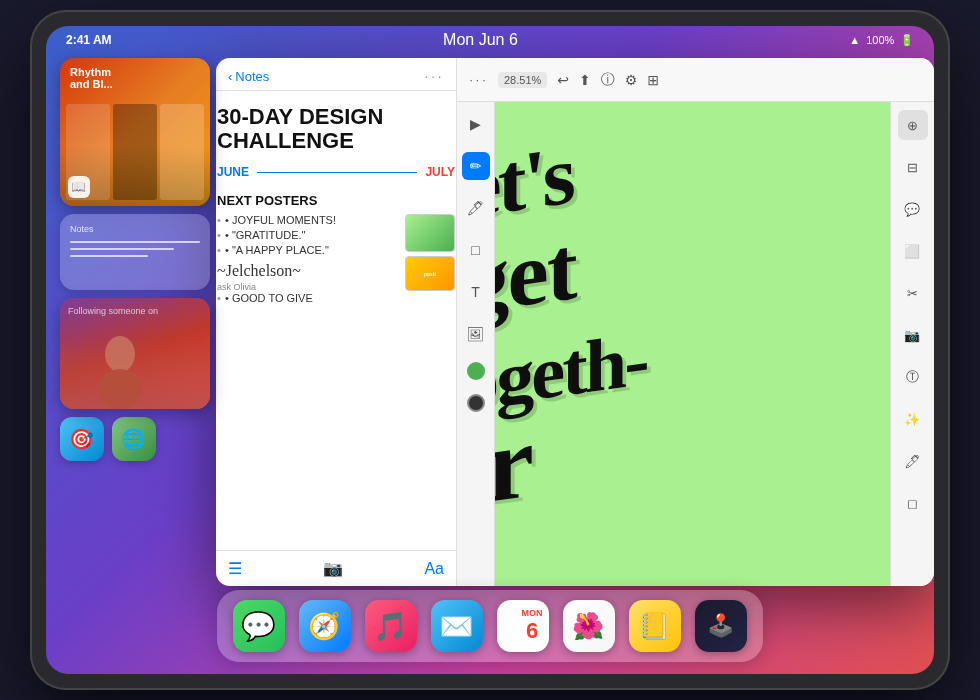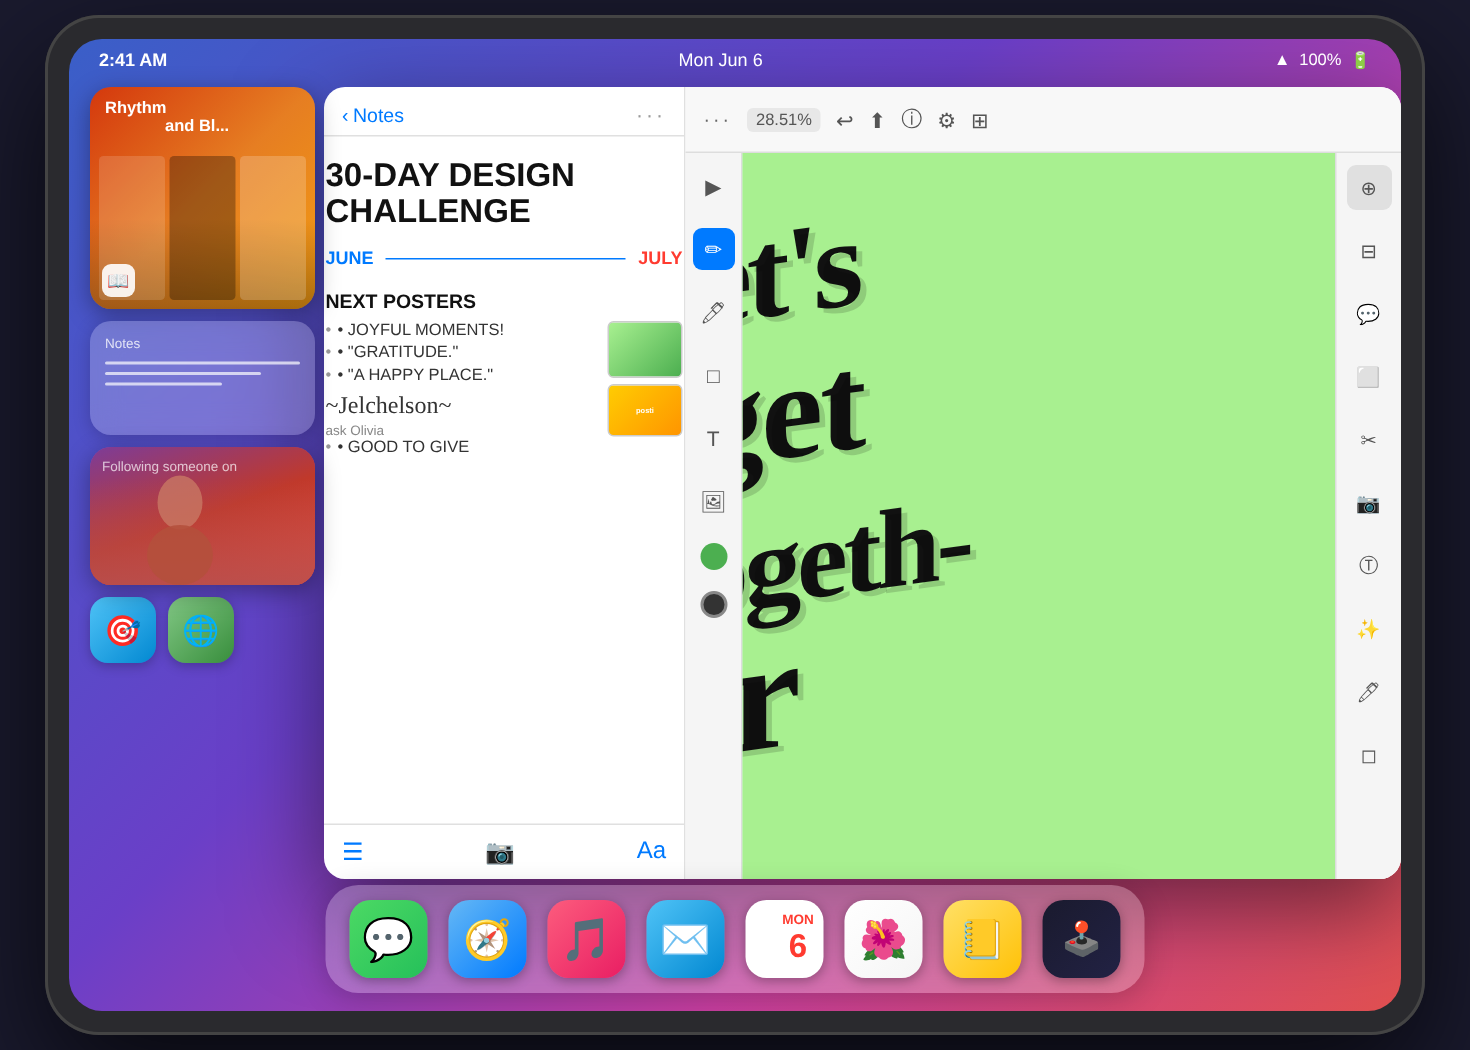--- a/index.html
+++ b/index.html
@@ -44,21 +44,21 @@
       justify-content: space-between;
       padding: 0 20px;
       z-index: 100;
     }
     .status-time {
       font-size: 12px;
       font-weight: 600;
       color: white;
     }
     .status-date {
-      font-size: 12px;
+      font-size: 16px;
       font-weight: 500;
       color: white;
     }
     .status-icons {
       display: flex;
       align-items: center;
       gap: 6px;
     }
     .status-icons span {
       font-size: 11px;
@@ -442,21 +442,21 @@
       gap: 5px;
     }
 
     .note-widget-line {
       height: 2px;
       border-radius: 1px;
       background: rgba(255,255,255,0.7);
     }
 
     .app-widget-photo {
-      height: 92px;
+      height: 111px;
       border-radius: 14px;
       overflow: hidden;
       background: linear-gradient(160deg, #8e44ad, #c0392b);
       box-shadow: 0 4px 16px rgba(0,0,0,0.35);
       position: relative;
     }
 
     .photo-person {
       position: absolute;
       bottom: 0; left: 0; right: 0;
@@ -494,21 +494,21 @@
         <span>100%</span>
         <span>🔋</span>
       </div>
     </div>
 
     <div class="left-apps">
 
       <div class="app-widget-rhythm">
         <div class="rhythm-text">
           <div style="font-size:11px;font-weight:900;color:white;">Rhythm</div>
-          <div style="font-size:11px;font-weight:900;color:white;margin-left:40px;">and Bl...</div>
+          <div style="font-size:11px;font-weight:900;color:white;">and Bl...</div>
         </div>
 
         <div style="position:absolute;bottom:0;left:0;right:0;height:60px;background:linear-gradient(to top, rgba(0,0,0,0.3),transparent);"></div>
         <div style="position:absolute;top:40px;left:0;right:0;bottom:0;display:flex;gap:3px;padding:6px;">
           <div style="flex:1;background:rgba(255,255,255,0.15);border-radius:3px;"></div>
           <div style="flex:1;background:rgba(0,0,0,0.3);border-radius:3px;"></div>
           <div style="flex:1;background:rgba(255,255,255,0.2);border-radius:3px;"></div>
         </div>
 
         <div style="position:absolute;bottom:8px;left:8px;width:22px;height:22px;background:rgba(255,255,255,0.9);border-radius:6px;display:flex;align-items:center;justify-content:center;font-size:12px;">📖</div>

